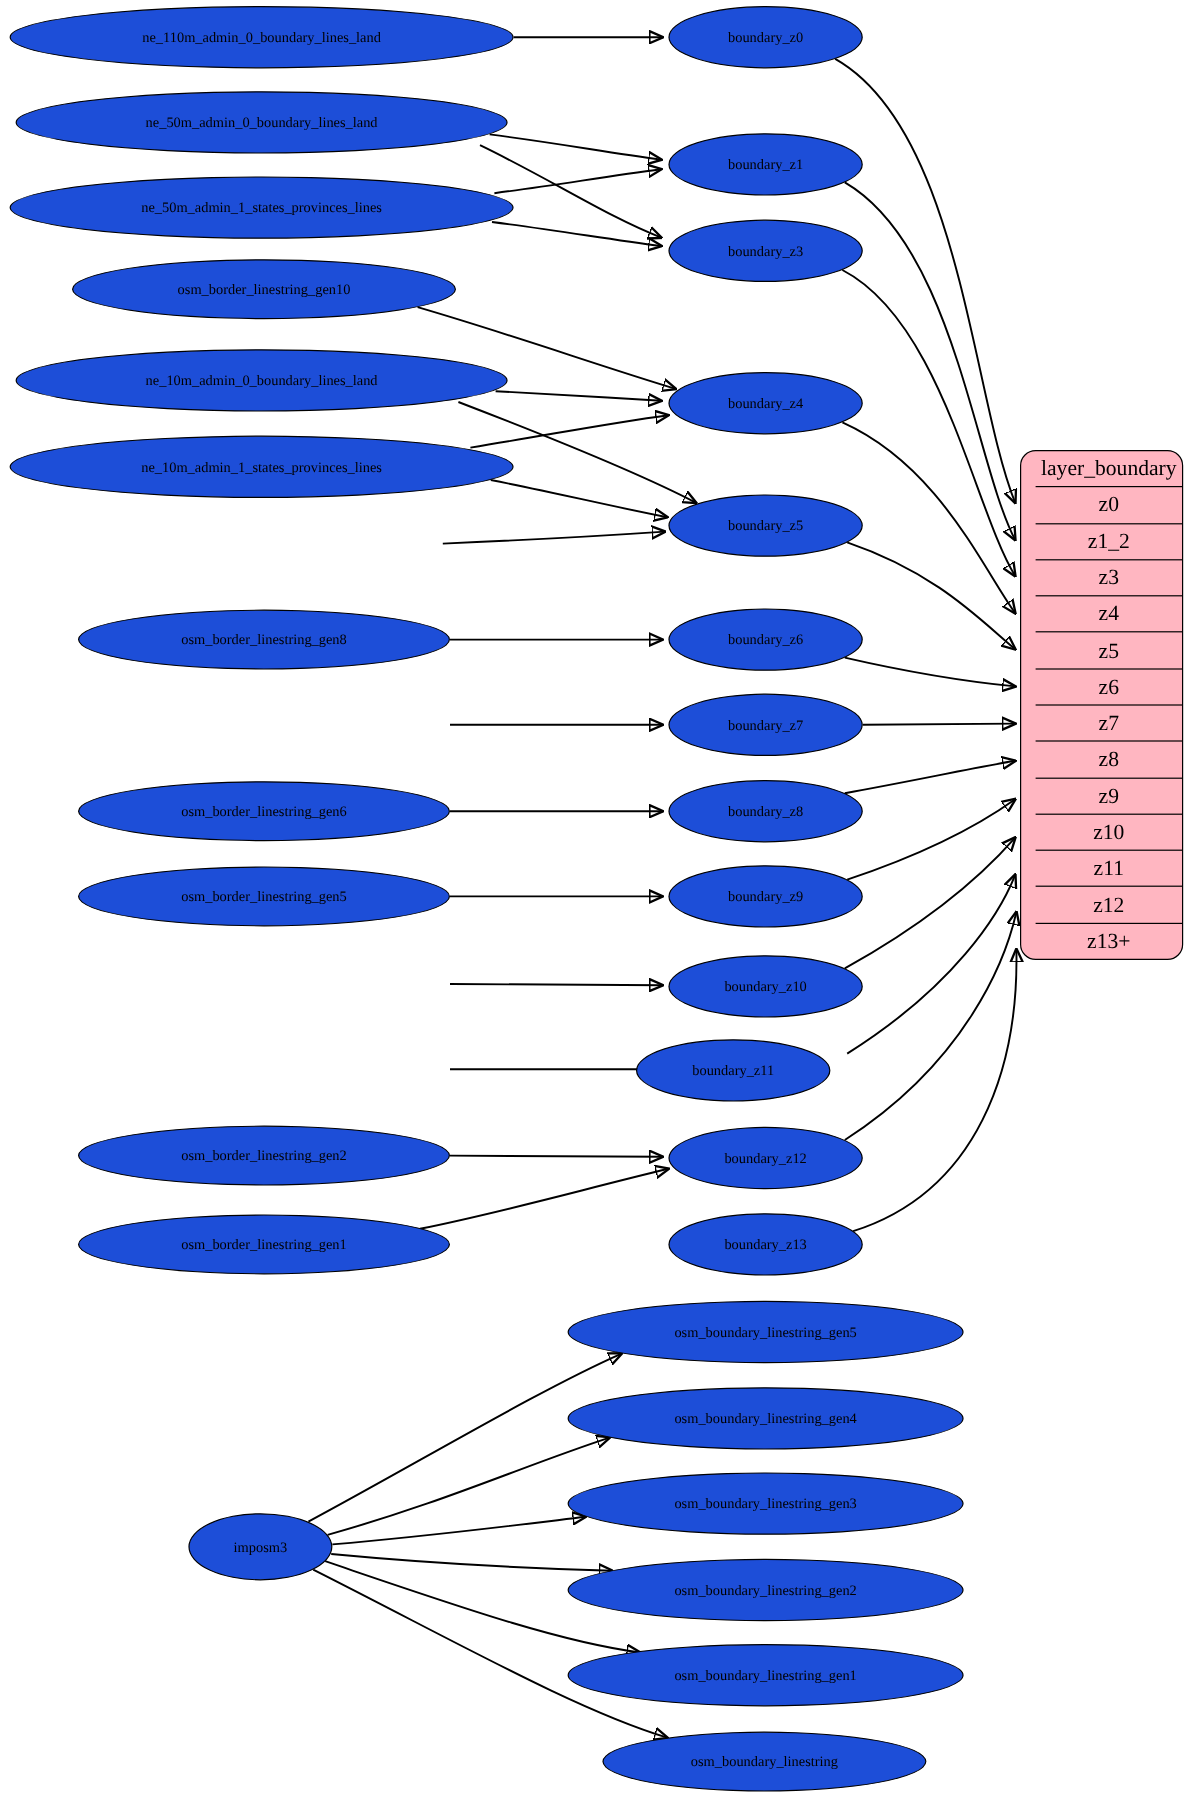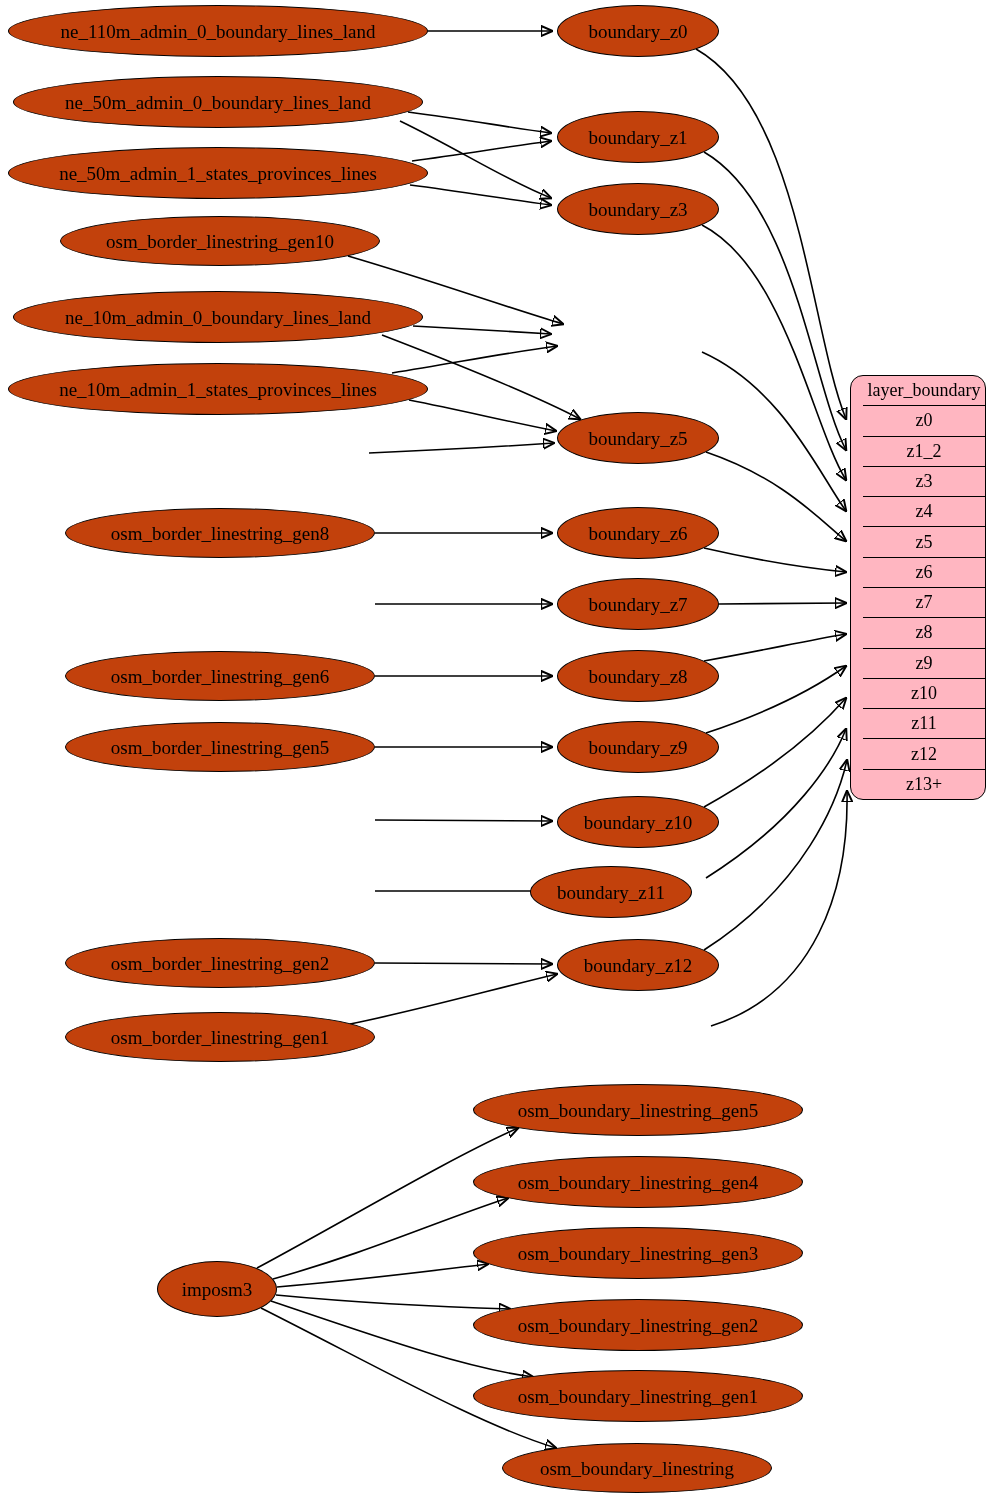--- a/index.html
+++ b/index.html
@@ -5,22 +5,22 @@
   html,body{margin:0;padding:0;background:#fff;}
   #canvas{
     position:relative;width:990px;height:1499px;background:#ffffff;
     font-family:"Liberation Serif","DejaVu Serif",serif;color:#000;
     overflow:hidden;
   }
   svg.edges{position:absolute;left:0;top:0;z-index:0;}
   svg.edges path{fill:none;stroke:#000;stroke-width:1.6px;}
   .node{
     position:absolute;z-index:1;display:flex;align-items:center;justify-content:center;
-    background:#c2410c;border:1.5px solid #000;border-radius:50%;
-    font-size:19px;line-height:1;white-space:nowrap;box-sizing:border-box;
+    background:#1d4ed8;border:1.5px solid #000;border-radius:50%;
+    font-size:12px;line-height:1;white-space:nowrap;box-sizing:border-box;
   }
   .dbtable{
     position:absolute;z-index:1;left:850px;top:375px;width:136px;height:425px;
     display:flex;flex-direction:column;background:#ffb6c1;
     border:1.6px solid #000;border-radius:13px;overflow:hidden;
     box-sizing:border-box;font-size:18px;
   }
   .dbtable .cell{
     flex:1;display:flex;align-items:center;justify-content:center;
     border-top:1.4px solid #000;
@@ -90,28 +90,30 @@
   <div class="node" style="left:8px;top:363px;width:420px;height:52px">ne_10m_admin_1_states_provinces_lines</div>
   <div class="node" style="left:65px;top:508px;width:310px;height:50px">osm_border_linestring_gen8</div>
   <div class="node" style="left:65px;top:651px;width:310px;height:50px">osm_border_linestring_gen6</div>
   <div class="node" style="left:65px;top:722px;width:310px;height:50px">osm_border_linestring_gen5</div>
   <div class="node" style="left:65px;top:938px;width:310px;height:50px">osm_border_linestring_gen2</div>
   <div class="node" style="left:65px;top:1012px;width:310px;height:50px">osm_border_linestring_gen1</div>
 
   <div class="node" style="left:557px;top:5px;width:162px;height:52px">boundary_z0</div>
   <div class="node" style="left:557px;top:111px;width:162px;height:52px">boundary_z1</div>
   <div class="node" style="left:557px;top:183px;width:162px;height:52px">boundary_z3</div>
+  <div class="node" style="left:557px;top:310px;width:162px;height:52px">boundary_z4</div>
   <div class="node" style="left:557px;top:412px;width:162px;height:52px">boundary_z5</div>
   <div class="node" style="left:557px;top:507px;width:162px;height:52px">boundary_z6</div>
   <div class="node" style="left:557px;top:578px;width:162px;height:52px">boundary_z7</div>
   <div class="node" style="left:557px;top:650px;width:162px;height:52px">boundary_z8</div>
   <div class="node" style="left:557px;top:721px;width:162px;height:52px">boundary_z9</div>
   <div class="node" style="left:557px;top:796px;width:162px;height:52px">boundary_z10</div>
   <div class="node" style="left:530px;top:866px;width:162px;height:52px">boundary_z11</div>
   <div class="node" style="left:557px;top:939px;width:162px;height:52px">boundary_z12</div>
+  <div class="node" style="left:557px;top:1011px;width:162px;height:52px">boundary_z13</div>
 
   <div class="dbtable">
     <div class="cell head">layer_boundary</div>
     <div class="cell">z0</div>
     <div class="cell">z1_2</div>
     <div class="cell">z3</div>
     <div class="cell">z4</div>
     <div class="cell">z5</div>
     <div class="cell">z6</div>
     <div class="cell">z7</div>

